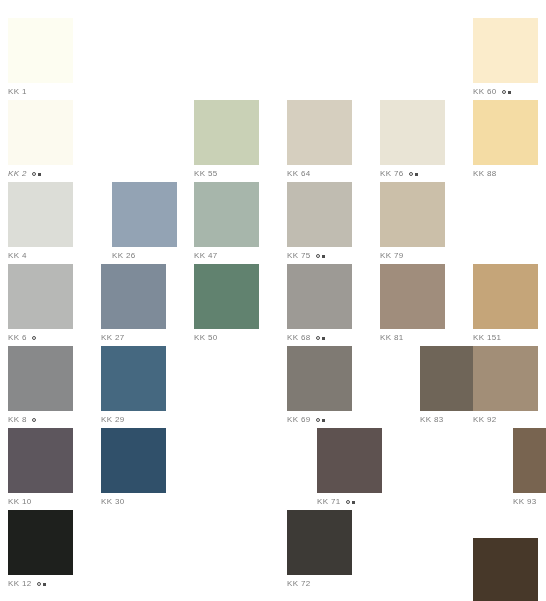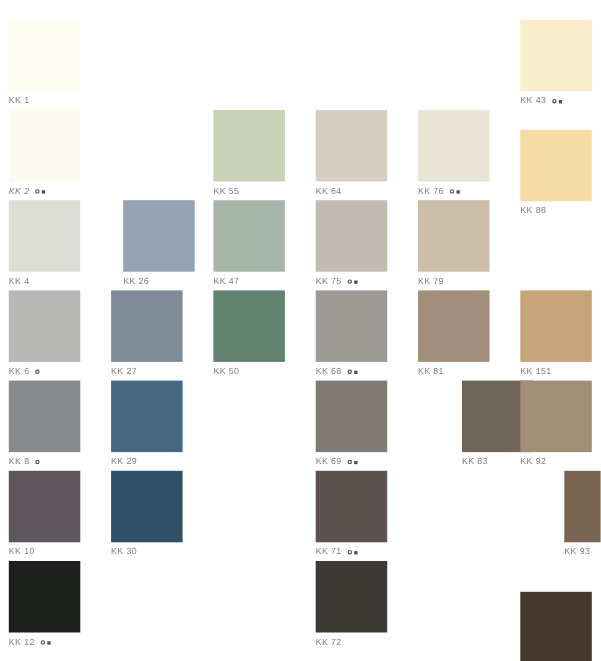--- a/index.html
+++ b/index.html
@@ -108,21 +108,21 @@
     </div>
     <div class="swatch-cell empty-cell" style="grid-area: 1 / 5;">
       <div class="swatch-chip" title=""></div>
       <div class="swatch-label">
         <span class="swatch-code"></span>
       </div>
     </div>
     <div class="swatch-cell" style="grid-area: 1 / 6;">
       <div class="swatch-chip" title="#fbeccb" style="background: rgb(251, 236, 203);"></div>
       <div class="swatch-label">
-        <span class="swatch-code">KK 43</span>
+        <span class="swatch-code">KK 60</span>
         <span class="marker-group">
           <span class="marker-circle"></span>
           <span class="marker-square"></span>
         </span>
       </div>
     </div>
     <div class="swatch-cell" style="grid-area: 2 / 1; font-style: italic;">
       <div class="swatch-chip" title="#fcfaef" style="background: rgb(252, 250, 239);"></div>
       <div class="swatch-label">
         <span class="swatch-code">KK 2</span>
@@ -153,21 +153,21 @@
     <div class="swatch-cell" style="grid-area: 2 / 5;">
       <div class="swatch-chip" title="#e9e4d5" style="background: rgb(233, 228, 213);"></div>
       <div class="swatch-label">
         <span class="swatch-code">KK 76</span>
         <span class="marker-group">
           <span class="marker-circle"></span>
           <span class="marker-square"></span>
         </span>
       </div>
     </div>
-    <div class="swatch-cell" style="grid-area: 2 / 6; margin-top: 18px;">
+    <div class="swatch-cell" style="grid-area: 2 / 6;">
       <div class="swatch-chip" title="#f4dca4" style="background: rgb(244, 220, 164);"></div>
       <div class="swatch-label">
         <span class="swatch-code">KK 88</span>
       </div>
     </div>
     <div class="swatch-cell" style="grid-area: 3 / 1;">
       <div class="swatch-chip" title="#dcddd7" style="background: rgb(220, 221, 215);"></div>
       <div class="swatch-label">
         <span class="swatch-code">KK 4</span>
       </div>
@@ -297,21 +297,21 @@
       <div class="swatch-label">
         <span class="swatch-code">KK 30</span>
       </div>
     </div>
     <div class="swatch-cell empty-cell" style="grid-area: 6 / 3;">
       <div class="swatch-chip" title=""></div>
       <div class="swatch-label">
         <span class="swatch-code"></span>
       </div>
     </div>
-    <div class="swatch-cell" style="grid-area: 6 / 4;">
+    <div class="swatch-cell" style="grid-area: 6 / 4; margin-left: 30px;">
       <div class="swatch-chip" title="#5e5250" style="background: rgb(94, 82, 80);"></div>
       <div class="swatch-label">
         <span class="swatch-code">KK 71</span>
         <span class="marker-group">
           <span class="marker-circle"></span>
           <span class="marker-square"></span>
         </span>
       </div>
     </div>
     <div class="swatch-cell empty-cell" style="grid-area: 6 / 5;">

